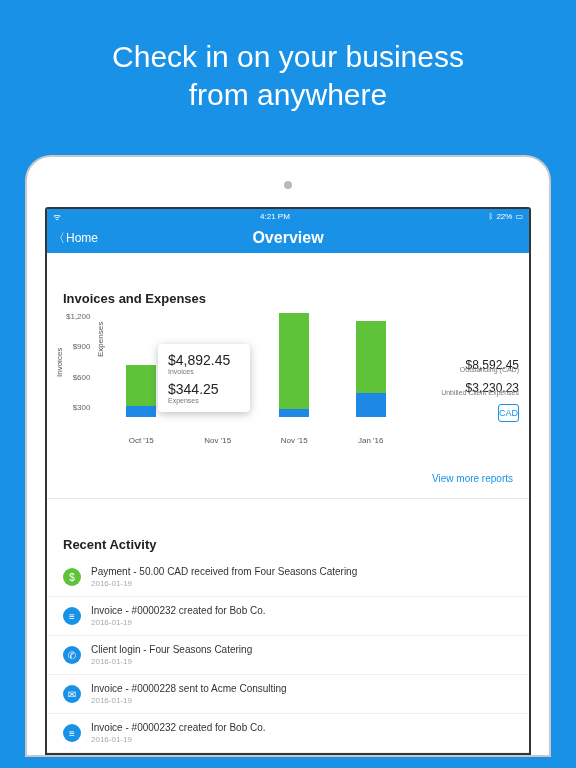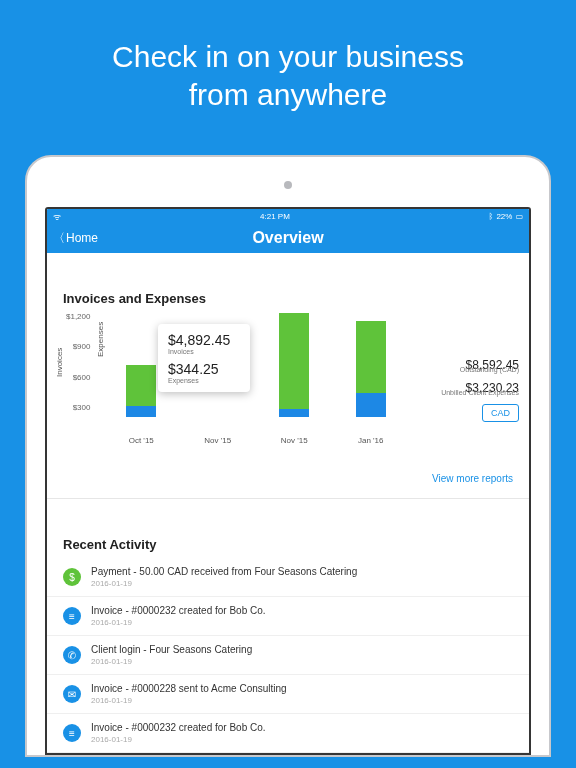--- a/index.html
+++ b/index.html
@@ -22,27 +22,27 @@
   .axis-title { writing-mode:vertical-rl; transform:rotate(180deg); font-size:8px; color:#555; text-align:center; padding:0 2px; }
   .ticks { display:flex; flex-direction:column; justify-content:space-between; flex:1; align-items:flex-end; padding-right:4px; }
   .tick { font-size:8px; color:#666; }
   .chart-main { flex:1; position:relative; height:155px; }
   .bars { position:absolute; left:0; right:0; bottom:50px; top:0; display:flex; justify-content:space-around; align-items:flex-end; }
   .barcol { width:30px; display:flex; flex-direction:column-reverse; }
   .seg-inv { background:#5fc33a; }
   .seg-exp { background:#1d88e5; }
   .xaxis { position:absolute; left:0; right:0; bottom:22px; display:flex; justify-content:space-around; }
   .xl { font-size:8px; color:#555; width:30px; text-align:center; }
-  .tooltip { position:absolute; top:12px; left:55px; width:92px; background:#fff; border-radius:4px; box-shadow:0 2px 8px rgba(0,0,0,.25); padding:8px 10px; }
+  .tooltip { position:absolute; top:32px; left:55px; width:92px; background:#fff; border-radius:4px; box-shadow:0 2px 8px rgba(0,0,0,.25); padding:8px 10px; }
   .tt-val { font-size:14px; font-weight:400; color:#222; }
   .tt-lbl { font-size:7px; color:#777; margin-bottom:6px; }
   .summary { width:110px; padding-left:6px; display:flex; flex-direction:column; align-items:flex-end; justify-content:center; gap:8px; }
   .sum-val { font-size:12px; color:#222; text-align:right; }
   .sum-lbl { font-size:7px; color:#777; text-align:right; margin-top:-6px; }
-  .cad-btn { border:1px solid #1991e6; color:#1991e6; font-size:9px; padding:3px 8px; border-radius:3px; }
+  .cad-btn { border:1px solid #1991e6; color:#1991e6; font-size:9px; padding:3px 0; border-radius:3px; }
   .view-more { text-align:right; color:#1991e6; font-size:10px; padding:0 16px 10px; }
   .divider { height:1px; background:#e6e6e6; margin:4px 0 0; }
   .activity-item { display:flex; align-items:center; gap:10px; padding:8px 16px; border-bottom:1px solid #efefef; }
   .ai-icon { width:18px; height:18px; border-radius:50%; display:flex; align-items:center; justify-content:center; color:#fff; font-size:10px; flex-shrink:0; }
   .ic-green { background:#5fc33a; }
   .ic-blue { background:#1991e6; }
   .ai-text { font-size:10px; color:#333; }
   .ai-date { font-size:8px; color:#aaa; margin-top:2px; }
 </style>
 </head>

